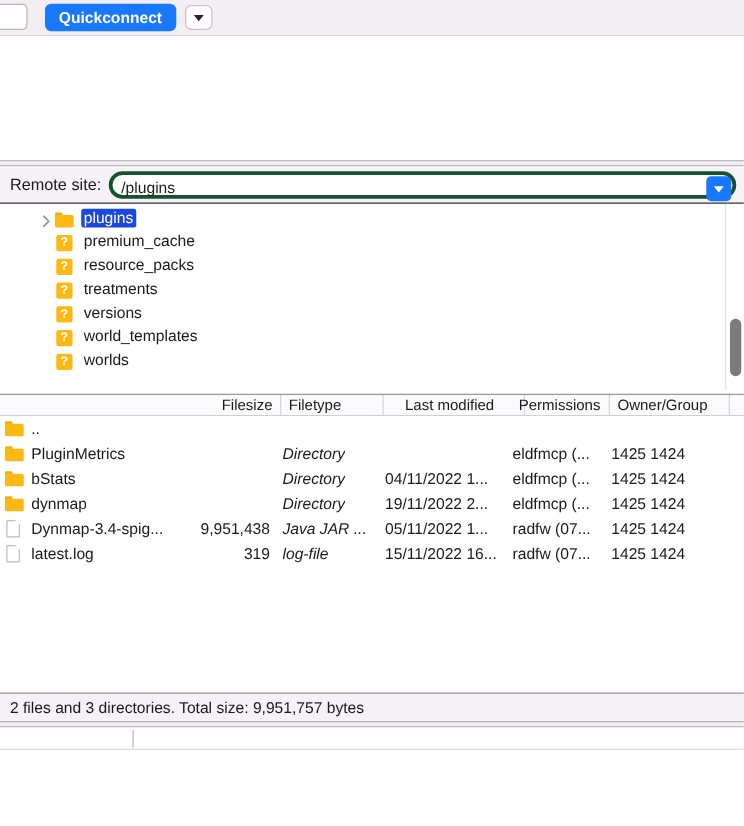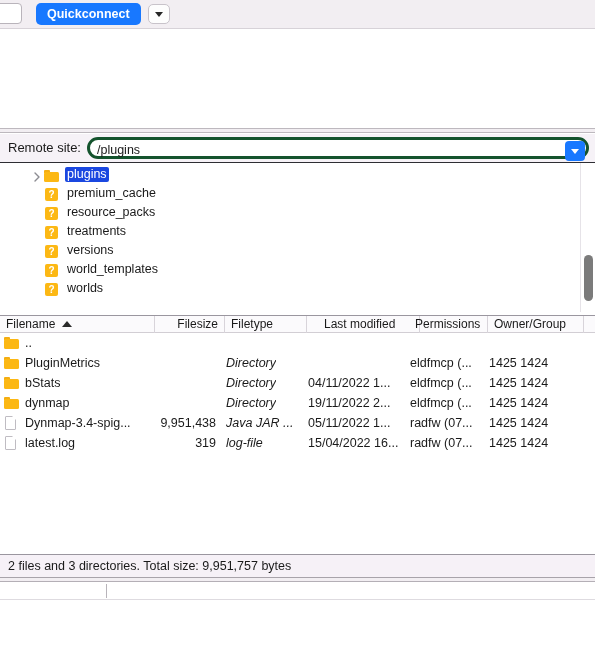--- a/index.html
+++ b/index.html
@@ -462,24 +462,20 @@
         <span class="icon-unknown">?</span>
         <span class="tree-label">worlds</span>
       </div>
     </div>
   <div class="tree-scrollbar">
     <div class="tree-scroll-thumb"></div>
   </div>
 </div>
 
 <div class="filelist-header">
-  <div class="fh-cell" style="left:0px;width:155px;">
-    <span class="fh-text left">Filename</span>
-    <span class="sort-caret"></span>
-  </div>
   <div class="fh-cell" style="left:155px;width:70px;">
     <span class="fh-text right">Filesize</span>
   </div>
   <div class="fh-cell" style="left:225px;width:82px;">
     <span class="fh-text left">Filetype</span>
   </div>
   <div class="fh-cell" style="left:318px;width:102px;">
     <span class="fh-text left">Last modified</span>
   </div>
   <div class="fh-cell" style="left:409px;width:79px;">
@@ -533,21 +529,21 @@
       <span class="fr-cell fr-type">Java JAR ...</span>
       <span class="fr-cell fr-mod">05/11/2022 1...</span>
       <span class="fr-cell fr-perm">radfw (07...</span>
       <span class="fr-cell fr-own">1425 1424</span>
     </div>
     <div class="file-row">
       <span class="row-icon-file"></span>
       <span class="fr-cell fr-name">latest.log</span>
       <span class="fr-cell fr-size">319</span>
       <span class="fr-cell fr-type">log-file</span>
-      <span class="fr-cell fr-mod">15/04/2022 16...</span>
+      <span class="fr-cell fr-mod">15/11/2022 16...</span>
       <span class="fr-cell fr-perm">radfw (07...</span>
       <span class="fr-cell fr-own">1425 1424</span>
     </div>
   </div>
 
 <div class="status-bar">
   <span class="status-text">2 files and 3 directories. Total size: 9,951,757 bytes</span>
 </div>
 
 <div class="queue-splitter"></div>

